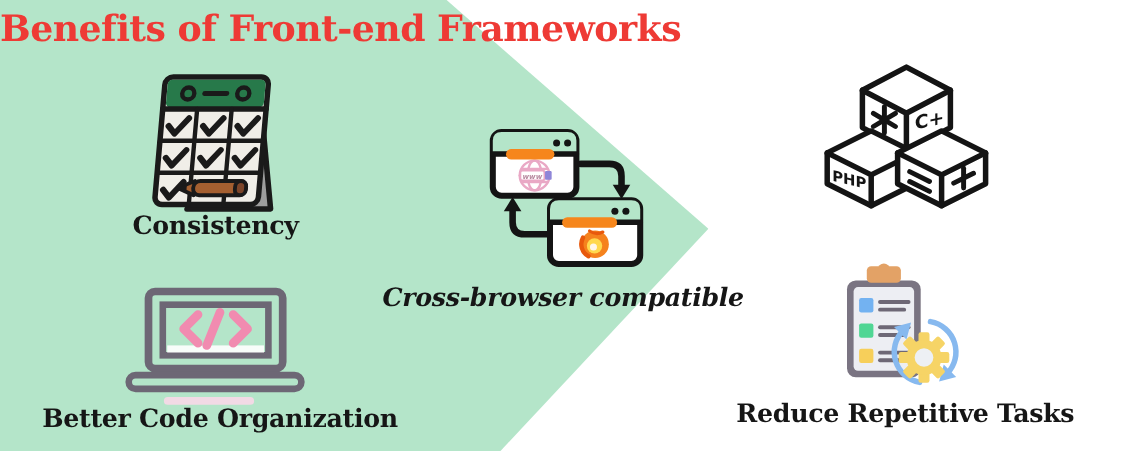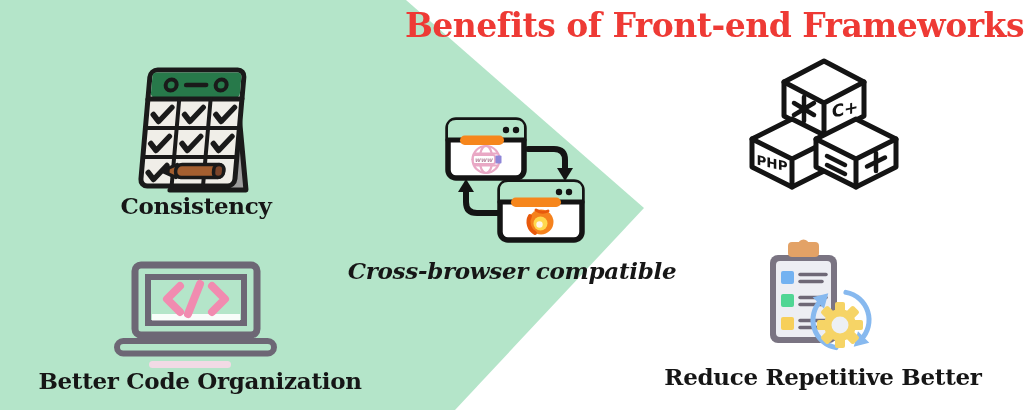--- a/index.html
+++ b/index.html
@@ -1,20 +1,20 @@
 <!DOCTYPE html>
 <html><head>
 <meta charset="utf-8">
 <style>
   html,body{margin:0;padding:0;background:#fff;}
   .page{position:relative;width:1024px;height:410px;background:#ffffff;overflow:hidden;
         font-family:"DejaVu Serif", "Liberation Serif", serif;}
   .bg-arrow{position:absolute;inset:0;background:#b4e5c9;
         clip-path:polygon(0 0,406px 0,644px 208px,455px 410px,0 410px);}
-  .title{position:absolute;top:6px;left:0;right:0;text-align:right;
+  .title{position:absolute;top:6px;left:0;right:0;text-align:left;
         font-weight:700;font-size:33px;letter-spacing:-0.5px;color:#ee3a35;}
   .item{position:absolute;}
   .label{position:absolute;font-weight:700;font-size:23px;letter-spacing:-0.3px;
         color:#161616;text-align:center;white-space:nowrap;line-height:1.15;}
   svg{display:block;}
 </style>
 </head>
 <body>
 
 <div class="page">
@@ -184,15 +184,15 @@
           <rect x="-5" y="-23" width="10" height="10" rx="2" transform="rotate(135)"></rect>
           <rect x="-5" y="-23" width="10" height="10" rx="2" transform="rotate(180)"></rect>
           <rect x="-5" y="-23" width="10" height="10" rx="2" transform="rotate(225)"></rect>
           <rect x="-5" y="-23" width="10" height="10" rx="2" transform="rotate(270)"></rect>
           <rect x="-5" y="-23" width="10" height="10" rx="2" transform="rotate(315)"></rect>
         </g>
         <circle r="16" fill="#f6d466"></circle>
         <circle r="8.5" fill="#edf0f4"></circle>
       </g>
     </svg>
-    <div class="label" style="left:-97px;top:128px;width:330px;">Reduce Repetitive Better</div>
+    <div class="label" style="left:-97px;top:128px;width:330px;">Reduce Repetitive Tasks</div>
   </div>
 </div>
 
 </body></html>

